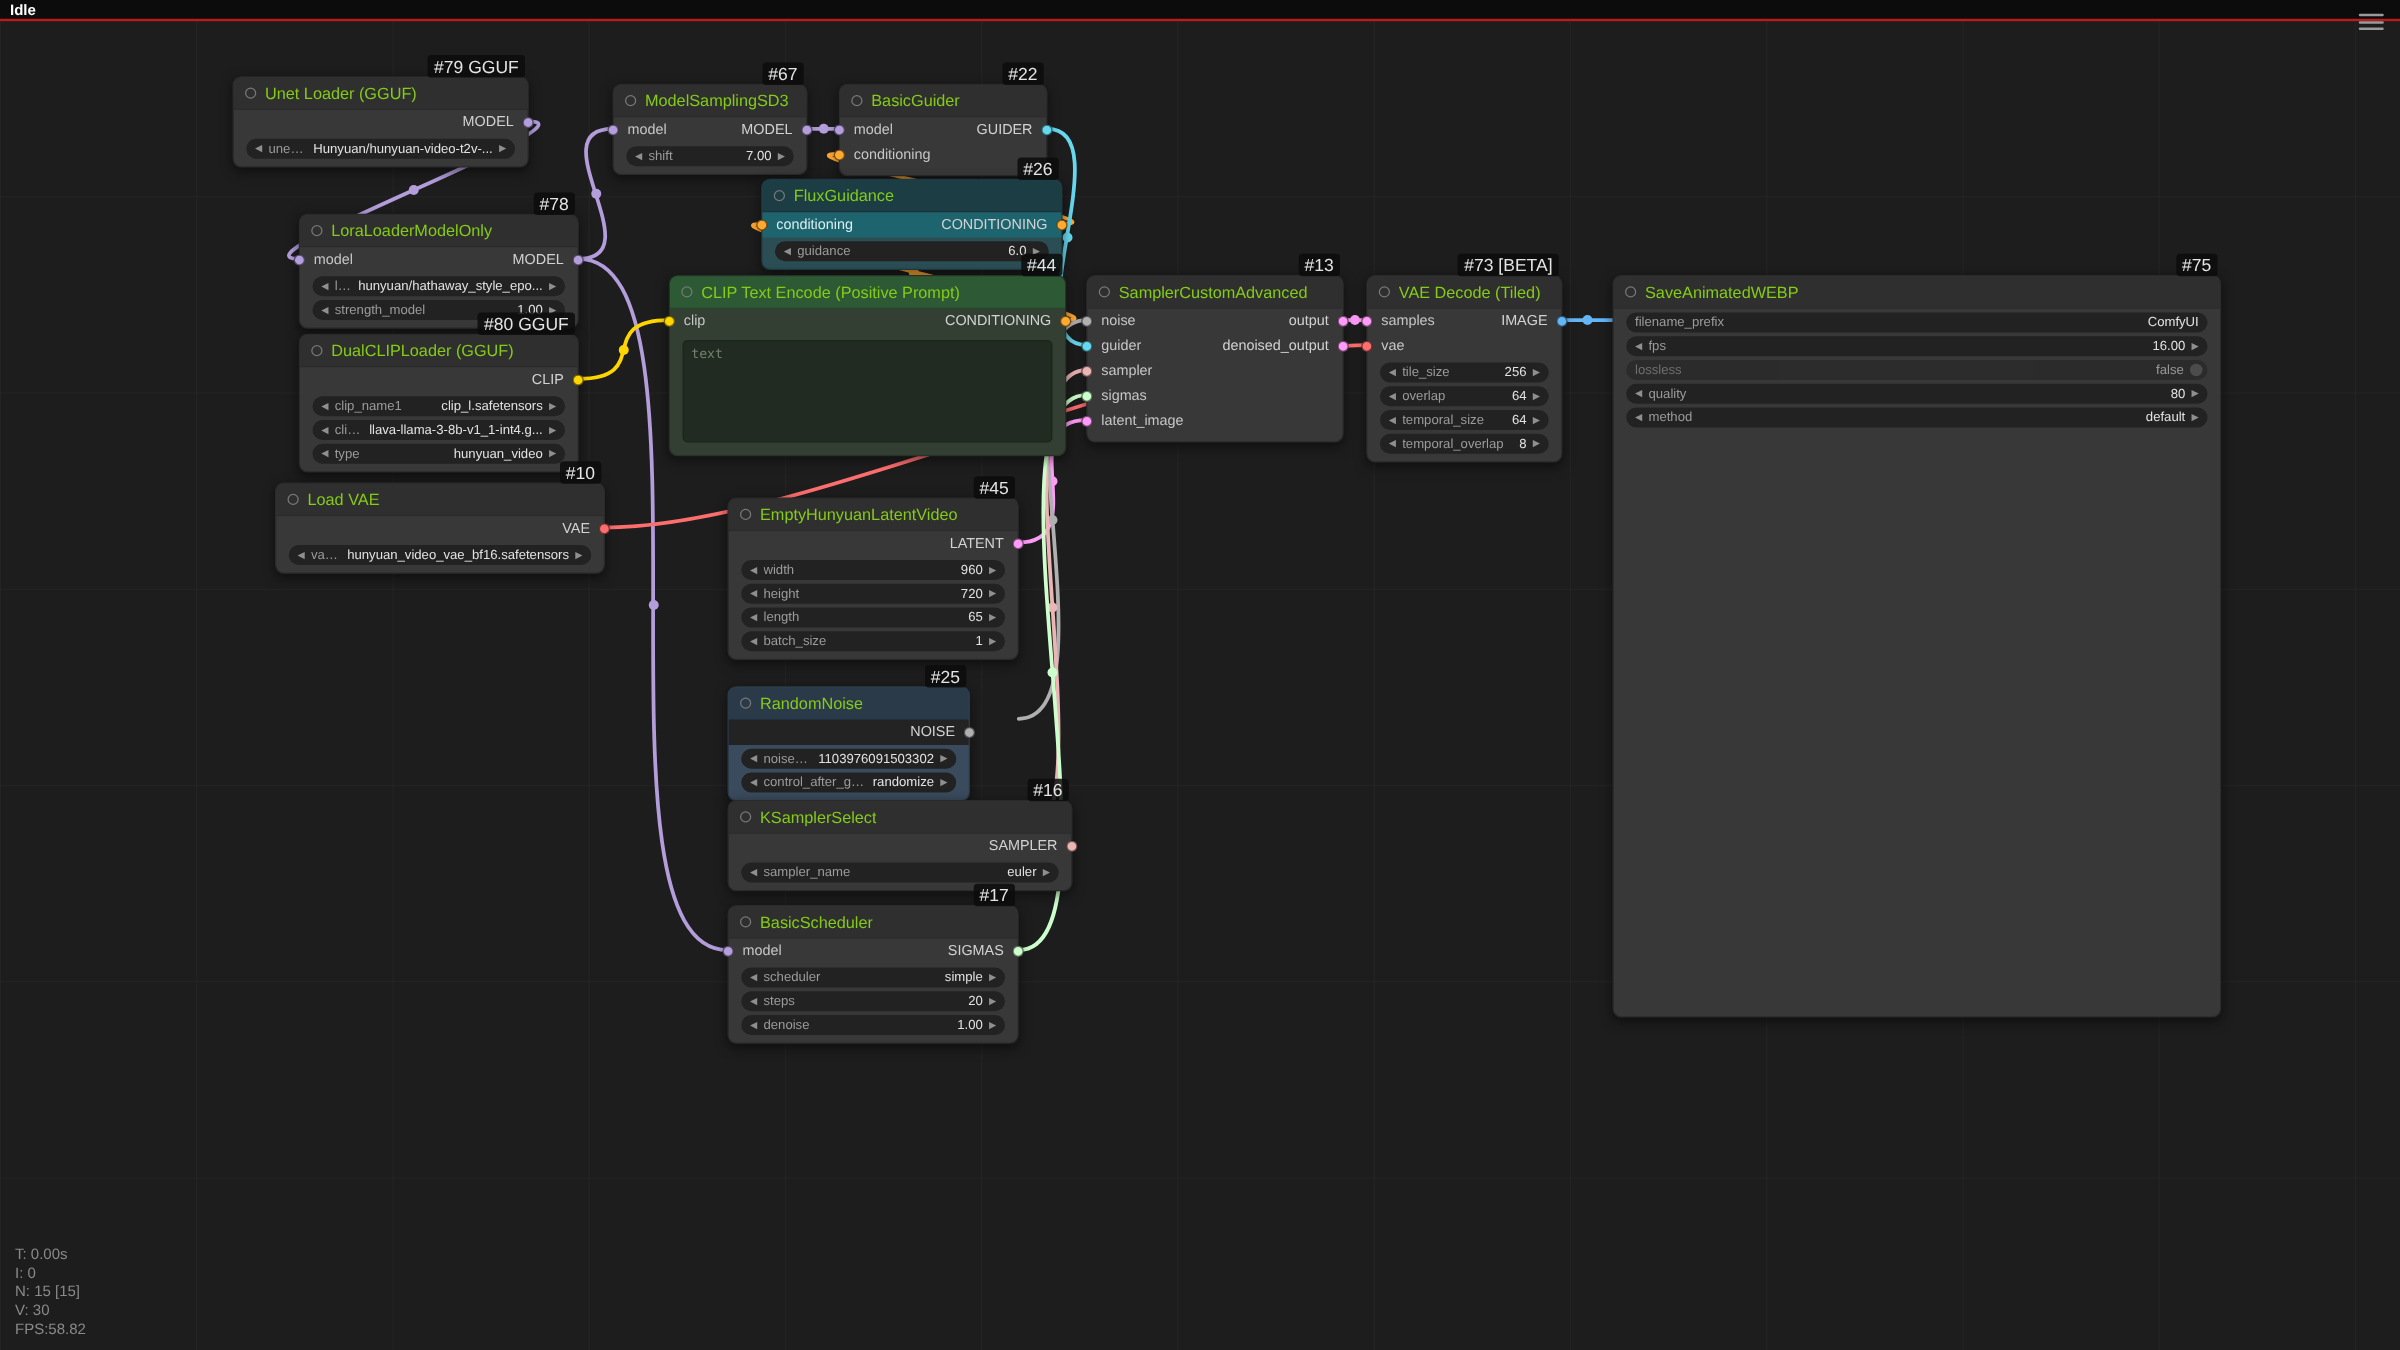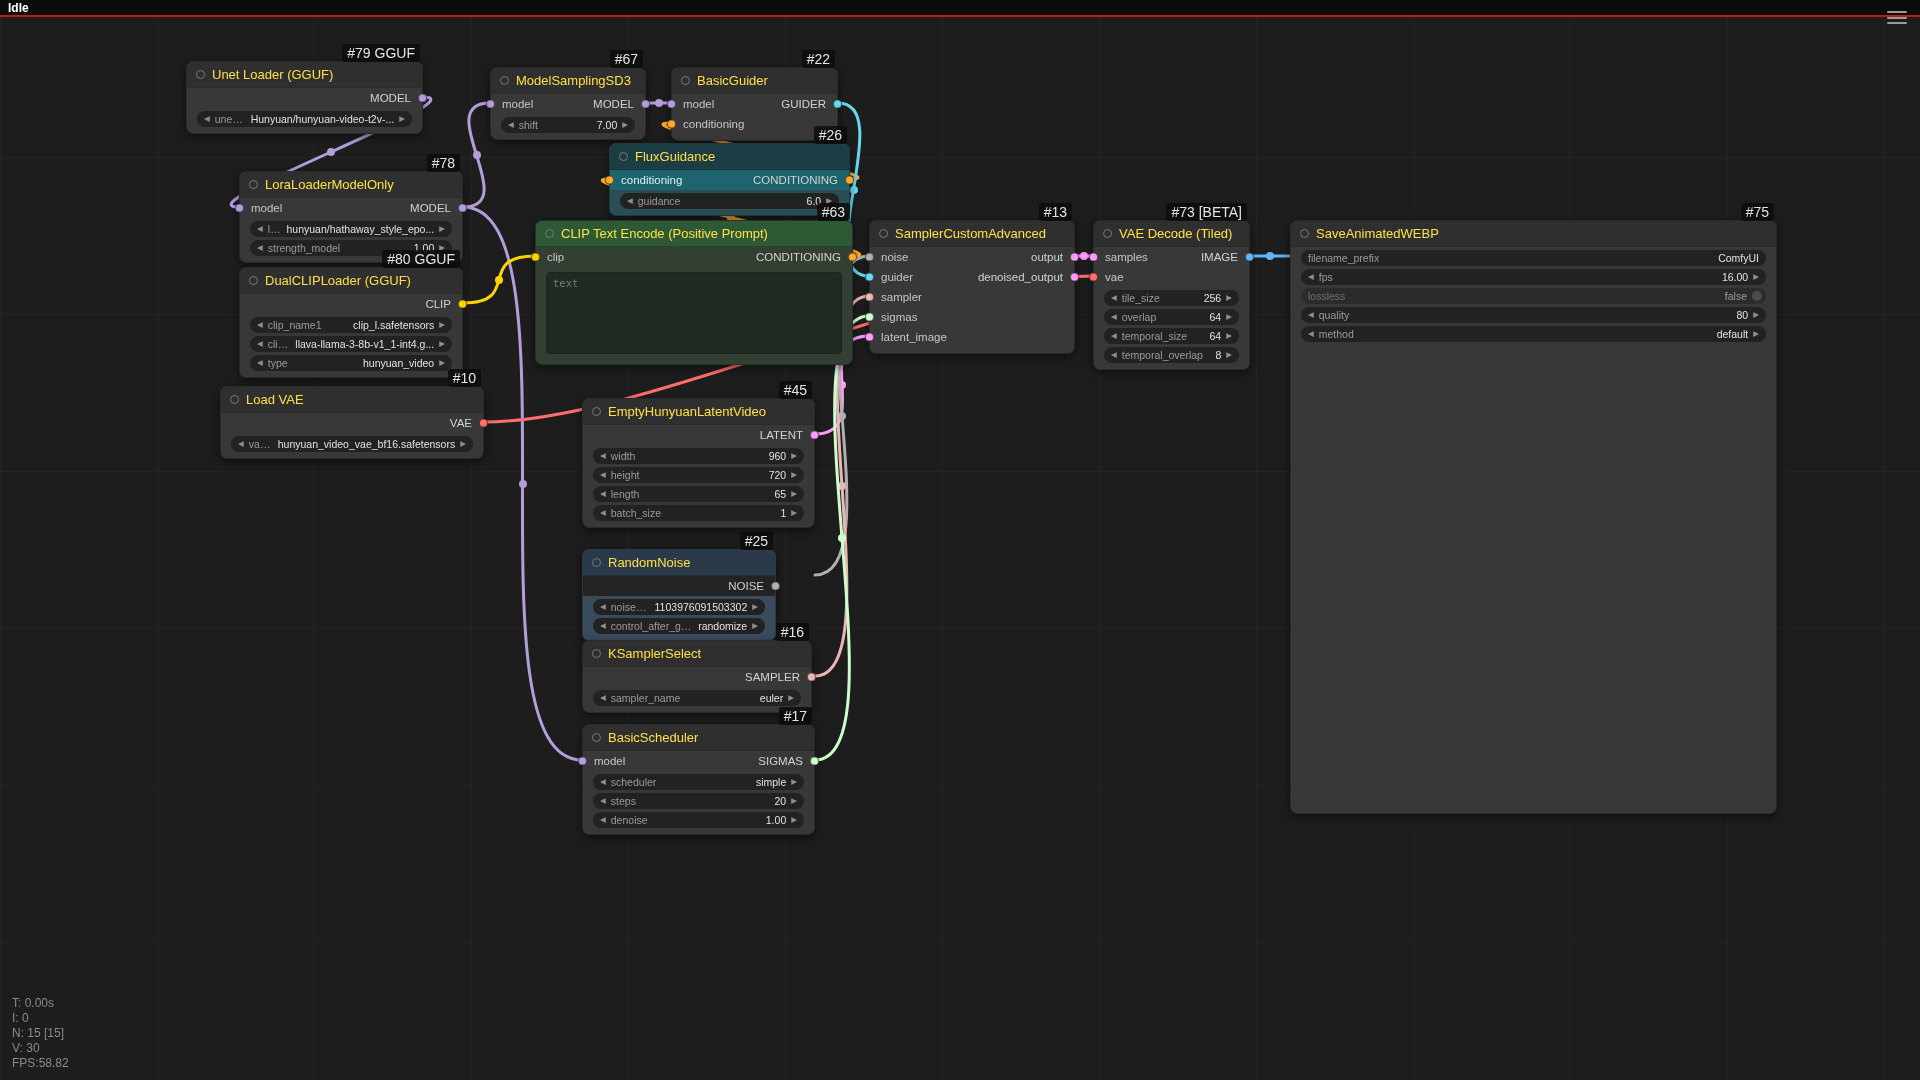--- a/index.html
+++ b/index.html
@@ -11,21 +11,21 @@
 .topbar{position:absolute;top:0;left:0;right:0;height:17px;background:#0c0c0c;border-bottom:2px solid #b91c1c;z-index:50;display:flex;align-items:center}
 .topbar .status{color:#ffffff;font-size:12px;font-weight:bold;padding-left:8px}
 .hamburger{position:absolute;top:11px;right:13px;width:20px;height:13px;display:flex;flex-direction:column;justify-content:space-between;z-index:60;cursor:pointer}
 .hamburger i{display:block;height:2px;background:#9a9a9a;border-radius:1px}
 svg.links{position:absolute;inset:0;z-index:1;pointer-events:none}
 svg.links path{fill:none;stroke-width:3;stroke-linecap:round}
 .node{position:absolute;z-index:2;background:#383838;border:1px solid #2a2a2a;border-radius:7px;box-shadow:0 3px 9px rgba(0,0,0,.5);padding-bottom:6px}
 .node .badge{position:absolute;top:-18px;right:2px;font-size:14px;color:#e4e4e4;background:rgba(12,12,12,.85);padding:1px 5px;border-radius:3px;white-space:nowrap}
 .nhead{height:26px;display:flex;align-items:center;gap:7px;padding:0 9px;background:#2f2f2f;border-radius:6px 6px 0 0;border-bottom:1px solid #2a2a2a}
 .ndot{width:9px;height:9px;border-radius:50%;background:transparent;border:1.5px solid #787878;flex:0 0 auto}
-.ntitle{font-size:13px;color:#fde047;white-space:nowrap;overflow:hidden}
+.ntitle{font-size:13px;color:#84cc16;white-space:nowrap;overflow:hidden}
 .row{position:relative;height:20px;display:flex;align-items:center;padding:0 11px;font-size:11.5px;color:#c6c6c6}
 .row .ilabel{margin-right:auto}
 .row .olabel{margin-left:auto;color:#d2d2d2}
 .dot{position:absolute;width:9px;height:9px;border-radius:50%;top:50%;transform:translateY(-50%);border:1px solid rgba(0,0,0,.55)}
 .dot.in{left:-5px}.dot.out{right:-5px}
 .widget{height:16px;margin:3px 10px 0;background:#222222;border-radius:8px;display:flex;align-items:center;padding:0 7px;font-size:10.5px;gap:5px}
 .widget .arr{color:#8f8f8f;font-size:7.5px;line-height:1;flex:0 0 auto}
 .widget .wlabel{color:#9b9b9b;white-space:nowrap;overflow:hidden;text-overflow:ellipsis;flex:1 1 auto;text-align:left}
 .widget .wvalue{color:#e2e2e2;white-space:nowrap;flex:0 0 auto;text-align:right}
 .widget.dim{opacity:.55}
@@ -259,21 +259,21 @@
   </div>
   <div class="widget">
     <span class="arr">◀</span>
     <span class="wlabel">guidance</span>
     <span class="wvalue">6.0</span>
     <span class="arr">▶</span>
   </div>
 </div>
 
 <div class="node green" style="left:535px;top:220px;width:318px;height:145px">
-  <div class="badge">#63</div>
+  <div class="badge">#44</div>
   <div class="nhead">
     <span class="ndot"></span>
     <span class="ntitle">CLIP Text Encode (Positive Prompt)</span>
   </div>
   <div class="row">
     <span class="dot in c-clip"></span>
     <span class="ilabel">clip</span>
     <span class="olabel">CONDITIONING</span>
     <span class="dot out c-cond"></span>
   </div>
@@ -443,21 +443,21 @@
     <span class="arr">▶</span>
   </div>
   <div class="widget">
     <span class="arr">◀</span>
     <span class="wlabel">control_after_generate</span>
     <span class="wvalue">randomize</span>
     <span class="arr">▶</span>
   </div>
 </div>
 
-<div class="node" style="left:582px;top:640px;width:230px">
+<div class="node" style="left:582px;top:640px;width:276px">
   <div class="badge">#16</div>
   <div class="nhead">
     <span class="ndot"></span>
     <span class="ntitle">KSamplerSelect</span>
   </div>
   <div class="row">
     <span class="olabel">SAMPLER</span>
     <span class="dot out c-sampler"></span>
   </div>
   <div class="widget">

